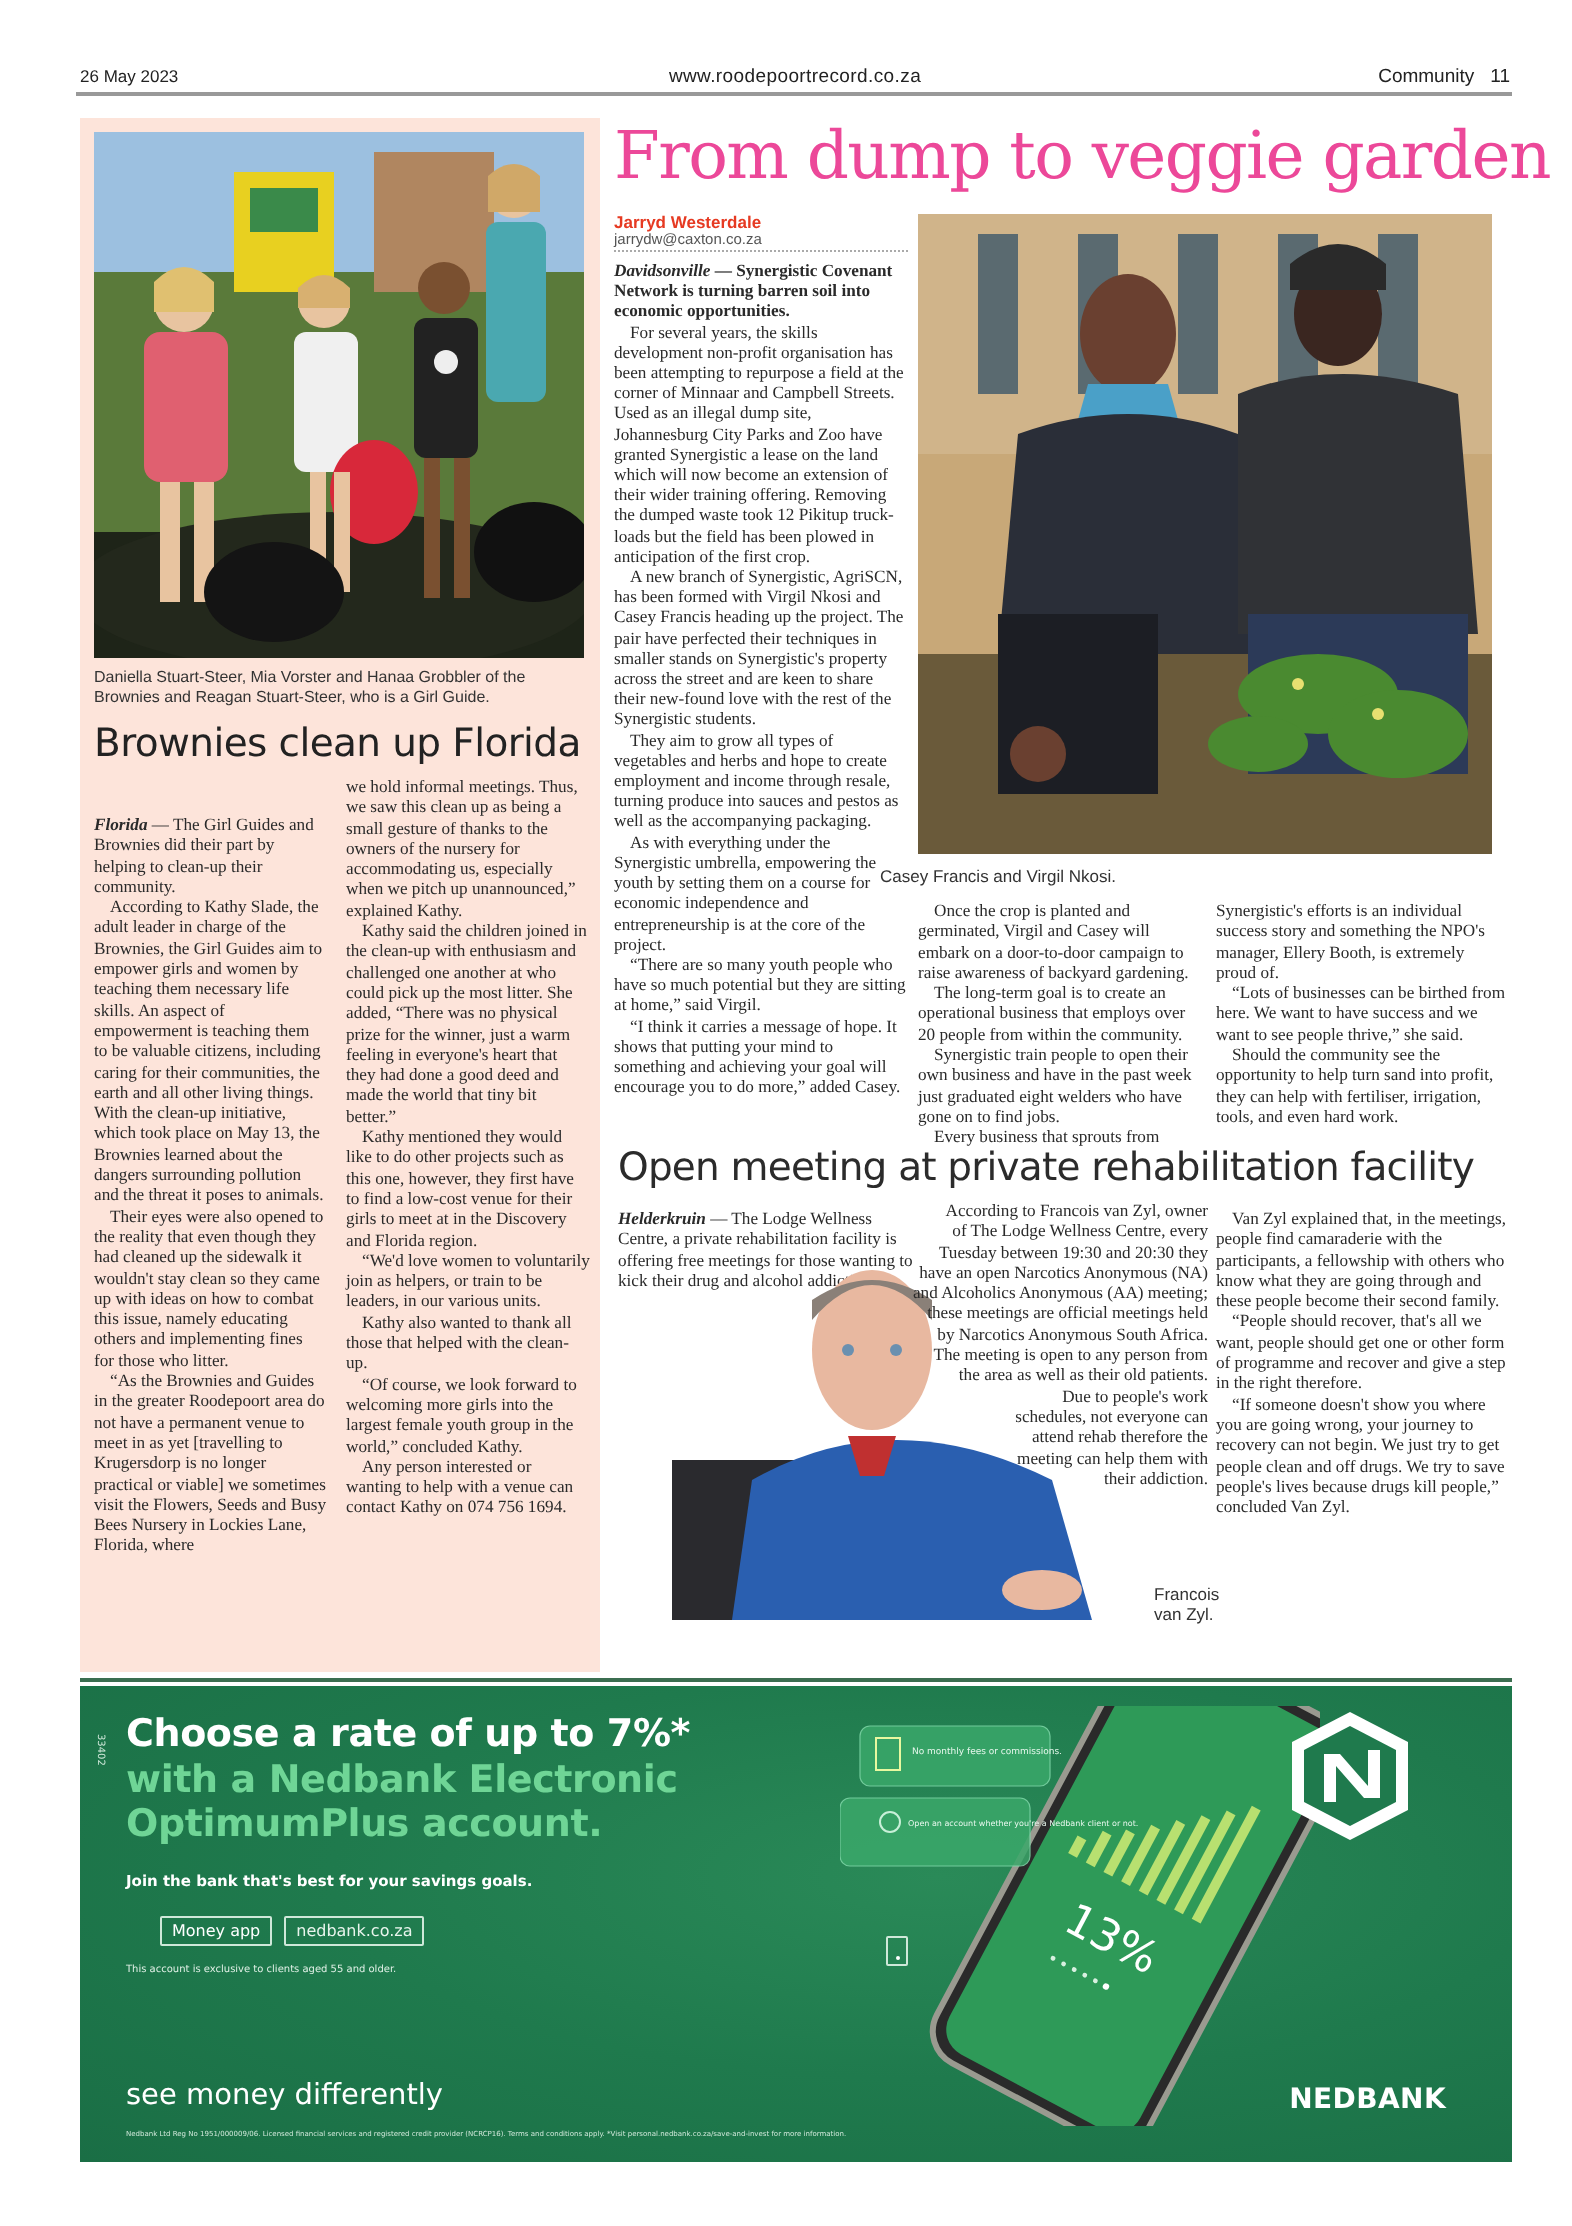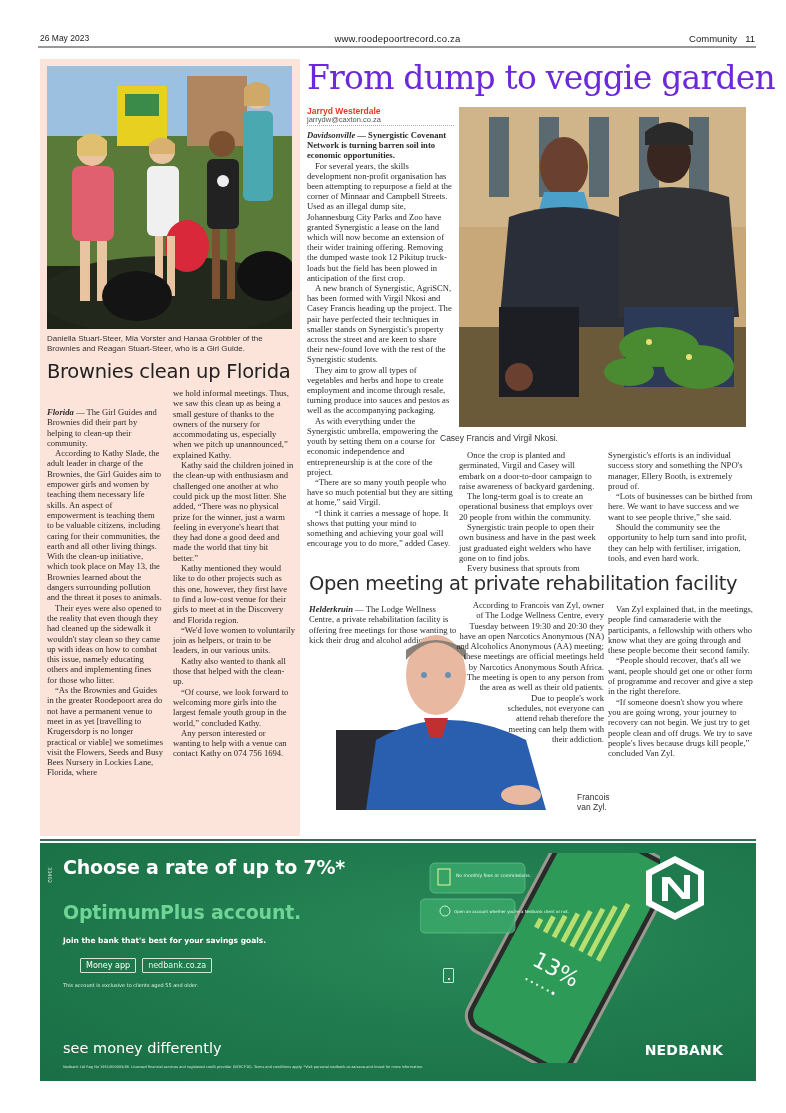--- a/index.html
+++ b/index.html
@@ -19,21 +19,21 @@
   .photo-kids { position: absolute; left: 47px; top: 66px; width: 245px; height: 263px; overflow: hidden;
     background: linear-gradient(180deg, #8fb3d9 0%, #a5c98a 18%, #6f8f4c 40%, #3b4a2c 70%, #2a3020 100%); }
   .caption { font-family: "Liberation Sans", sans-serif; font-size: 8px; color: #333; line-height: 10px; }
   .h-brownies { position: absolute; left: 47px; top: 360px; font-family: "DejaVu Sans", sans-serif; font-size: 19.5px; color: #222; letter-spacing: -0.3px; white-space: nowrap; }
   .col { position: absolute; font-size: 8.6px; line-height: 10.3px; color: #2a2a2a; text-align: left; }
   .col p { text-indent: 8px; }
   .col p.first { text-indent: 0; }
   .col b.i { font-style: italic; font-weight: bold; }
 
   
-  .headline { position: absolute; left: 307px; top: 58px; font-family: "DejaVu Serif", serif; font-size: 33px; color: #6d28d9; letter-spacing: -0.8px; white-space: nowrap; }
+  .headline { position: absolute; left: 307px; top: 58px; font-family: "DejaVu Serif", serif; font-size: 33px; color: #ec4899; letter-spacing: -0.8px; white-space: nowrap; }
   .byline-name { position: absolute; left: 307px; top: 106px; font-family: "Liberation Sans", sans-serif; font-weight: bold; font-size: 8.5px; color: #e63a22; }
   .byline-mail { position: absolute; left: 307px; top: 115px; font-family: "Liberation Sans", sans-serif; font-size: 7.5px; color: #555; }
   .byline-rule { position: absolute; left: 307px; top: 125px; width: 147px; border-top: 1px dotted #aaa; }
 
   .photo-men { position: absolute; left: 459px; top: 107px; width: 287px; height: 320px; overflow: hidden; background: #c9b590; }
 
   .h-open { position: absolute; left: 309px; top: 572px; font-family: "DejaVu Sans", sans-serif; font-size: 19.5px; color: #2b2b2b; letter-spacing: -0.4px; white-space: nowrap; }
 
   .photo-man2 { position: absolute; left: 336px; top: 630px; width: 210px; height: 180px; overflow: hidden; }
 
@@ -220,20 +220,21 @@
   <p>“People should recover, that's all we want, people should get one or other form of programme and recover and give a step in the right therefore.</p>
   <p>“If someone doesn't show you where you are going wrong, your journey to recovery can not begin. We just try to get people clean and off drugs. We try to save people's lives because drugs kill people,” concluded Van Zyl.</p>
 </div>
 
 <div class="rule-bottom"></div>
 
 <div class="ad">
   <div class="bg-grad"></div>
   <div class="code">33402</div>
   <div class="h1">Choose a rate of up to 7%*</div>
+  <div class="h2">with a Nedbank Electronic</div>
   <div class="h2" style="top:58px;">OptimumPlus account.</div>
   <div class="sub">Join the bank that's best for your savings goals.</div>
   <div class="chips">
     <div class="chip phone"></div>
     <div class="chip">Money app</div>
     <div class="chip" style="color:#e8f4ec;">nedbank.co.za</div>
   </div>
   <div class="excl">This account is exclusive to clients aged 55 and older.</div>
 
   <div class="phone">

